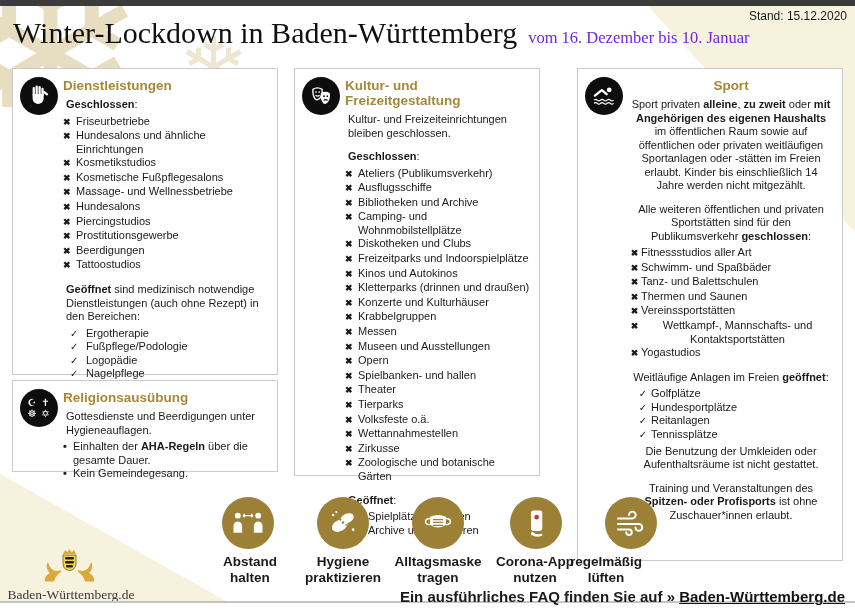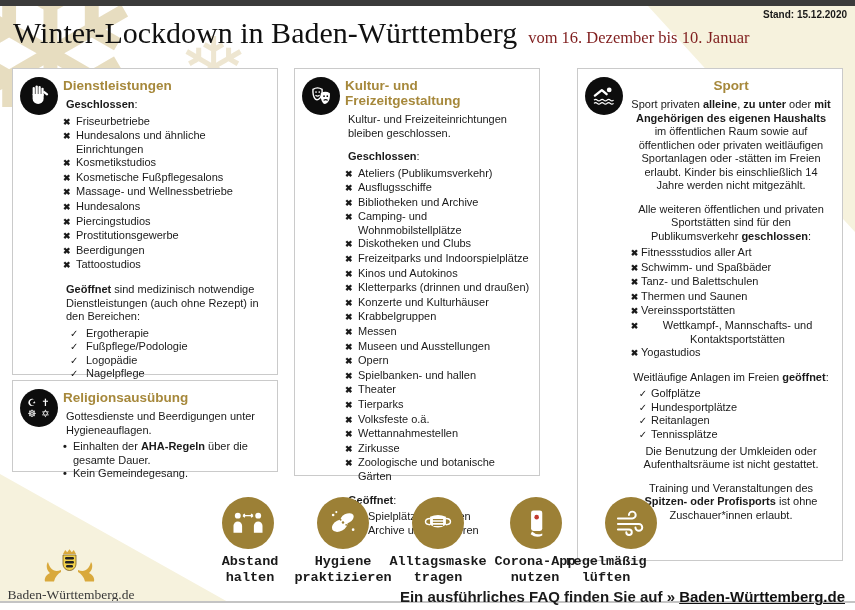--- a/index.html
+++ b/index.html
@@ -11,22 +11,22 @@
   .deco-bl{position:absolute;left:0;top:474px;width:228px;height:128px;background:#f6f2dd;
            clip-path:polygon(0 0,0 100%,100% 100%);z-index:0;}
   .sf{position:absolute;z-index:0;color:#e7ddc0;line-height:1;user-select:none;}
   .sf1{left:-48px;top:-60px;font-size:235px;}
   .sf2{left:26px;top:148px;font-size:115px;}
   .sf3{left:178px;top:26px;font-size:85px;color:#eee6d1;}
 
   .header{position:absolute;left:13px;top:16px;z-index:2;display:flex;align-items:baseline;gap:11px;
           font-family:"Liberation Serif",serif;}
   .title{margin:0;font-size:30px;font-weight:normal;color:#101010;white-space:nowrap;}
-  .subtitle{font-size:16.5px;color:#7f1d1d;white-space:nowrap;}
-  .stand{position:absolute;right:8px;top:9px;font-size:10px;font-weight:bold;z-index:4;}
+  .subtitle{font-size:16.5px;color:#6d28d9;white-space:nowrap;}
+  .stand{position:absolute;right:8px;top:9px;font-size:12px;font-weight:normal;z-index:4;}
 
   .box{position:absolute;background:#fff;border:1px solid #cacaca;box-sizing:border-box;
        padding:8px 8px 6px 50px;z-index:2;}
   .circle-icon{position:absolute;left:7px;top:8px;width:38px;height:38px;border-radius:50%;
        background:#0d0d0d;display:flex;flex-direction:column;align-items:center;justify-content:center;color:#fff;}
   .circle-icon svg{width:26px;height:26px;display:block;}
   .rel-glyphs{font-size:10px;line-height:11px;text-align:center;letter-spacing:1px;}
   .sec-title{margin:1px 0 5px;font-size:13.5px;font-weight:bold;color:#a6883b;}
   .para{margin:3px;font-size:11px;line-height:13.5px;}
   .mt{margin-top:10px;}
@@ -34,21 +34,21 @@
   .xlist li,.clist li,.blist li{display:flex;font-size:11px;line-height:13.6px;align-items:flex-start;}
   .xm{width:13px;flex:none;font-size:9px;font-weight:bold;padding-top:1px;}
   .clist li{padding-left:7px;}
   .cm{width:16px;flex:none;font-size:10px;}
   .bm{width:10px;flex:none;font-weight:bold;}
 
   .rule-icon{position:absolute;top:497px;width:52px;height:52px;border-radius:50%;background:#9c8036;
        display:flex;align-items:center;justify-content:center;z-index:2;}
   .rule-icon svg{width:34px;height:32px;display:block;}
   .rule-label{position:absolute;top:554px;width:124px;text-align:center;font-size:13.5px;font-weight:bold;
-       line-height:16px;z-index:2;font-family:Liberation Mono, monospace;}
+       line-height:16px;z-index:2;}
 
   .logo{position:absolute;left:6px;top:546px;z-index:2;text-align:center;}
   .logo-text{font-family:"Liberation Serif",serif;font-size:13.5px;color:#3a3a3a;margin-top:1px;}
   .faq{position:absolute;right:10px;top:588px;font-size:15px;font-weight:bold;z-index:3;}
   .faq-link{color:#111;text-decoration:underline;cursor:pointer;}
   .bottom-rule{position:absolute;left:0;top:601px;width:100%;border-top:2px solid #c4c4c4;z-index:2;}
 </style>
 </head>
 <body>
 
@@ -324,21 +324,21 @@
   <section class="box" style="left:577px;top:68px;width:266px;height:493px;text-align:center;">
     <div class="circle-icon">
       <svg viewBox="0 0 24 24">
         <circle cx="16.8" cy="6.4" r="2.2" fill="#fff"></circle>
         <path d="M3.6 11.6 L10 6.6 l4.4 3.7" stroke="#fff" stroke-width="2.2" fill="none" stroke-linecap="round" stroke-linejoin="round"></path>
         <path d="M2.8 15.8 q1.5 -1.4 3 0 t3 0 t3 0 t3 0 t3 0 t3 0" stroke="#fff" stroke-width="1.2" fill="none"></path>
         <path d="M2.8 18.8 q1.5 -1.4 3 0 t3 0 t3 0 t3 0 t3 0 t3 0" stroke="#fff" stroke-width="1.2" fill="none"></path>
       </svg>
     </div>
     <h2 class="sec-title">Sport</h2>
-    <p class="para"><span>Sport privaten </span><b>alleine</b><span>, </span><b>zu unter</b><span> oder </span><b>mit Angehörigen des eigenen Haushalts</b><span> im öffentlichen Raum sowie auf öffentlichen oder privaten weitläufigen Sportanlagen oder -stätten im Freien erlaubt. Kinder bis einschließlich 14 Jahre werden nicht mitgezählt.</span></p>
+    <p class="para"><span>Sport privaten </span><b>alleine</b><span>, </span><b>zu zweit</b><span> oder </span><b>mit Angehörigen des eigenen Haushalts</b><span> im öffentlichen Raum sowie auf öffentlichen oder privaten weitläufigen Sportanlagen oder -stätten im Freien erlaubt. Kinder bis einschließlich 14 Jahre werden nicht mitgezählt.</span></p>
     <p class="para mt"><span>Alle weiteren öffentlichen und privaten Sportstätten sind für den Publikumsverkehr </span><b>geschlossen</b><span>:</span></p>
     <ul class="xlist">
 
         <li>
           <span class="xm">✖</span>
           <span>Fitnessstudios aller Art</span>
         </li>
 
         <li>
           <span class="xm">✖</span>

